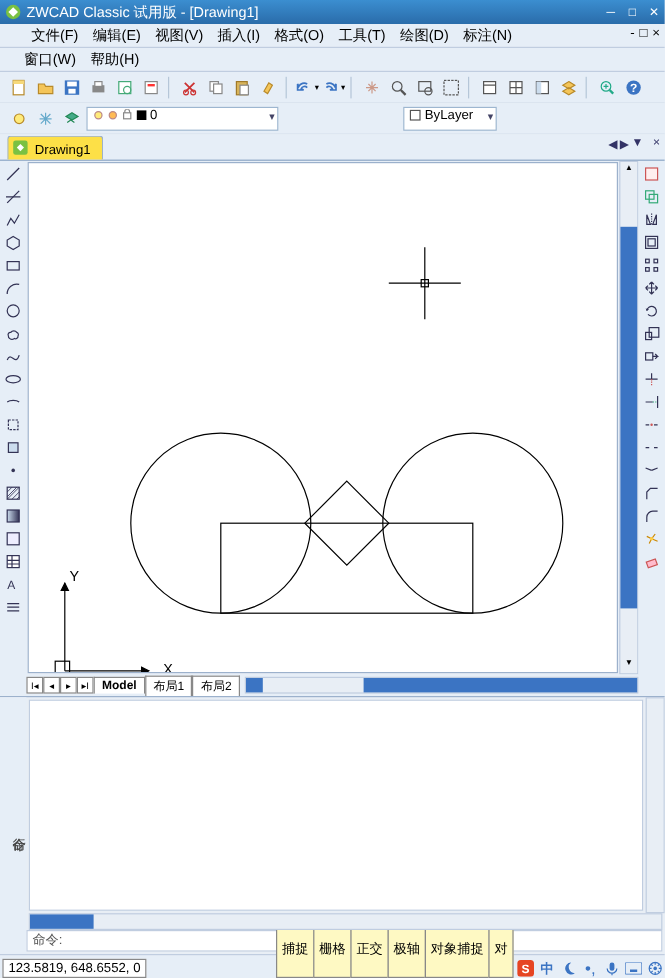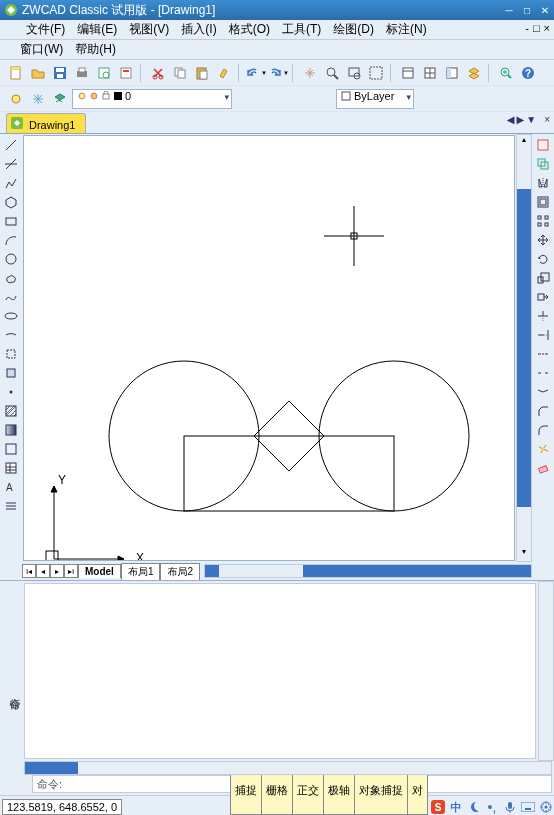--- a/index.html
+++ b/index.html
@@ -45,21 +45,21 @@
 .hbar .mtab.active { font-weight:bold; }
 .hscroll { flex:1; height:14px; background:#e8eef5; border:1px solid #c0cde0; position:relative; margin-left:4px; }
 .hscroll .back { width:14px; height:100%; background:#3b74c3; float:left; }
 .hscroll .thumb2 { position:absolute; left:30%; right:0; top:0; bottom:0; background:#3b74c3; }
 
 
 .cmdpanel { height:215px; display:flex; border-top:1px solid #9cb1cc; }
 .cmdside { width:22px; background:#e6eef7; display:flex; flex-direction:column; align-items:center; padding-top:4px; font-size:11px; color:#444; writing-mode:vertical-rl; }
 .cmdbody { flex:1; display:flex; flex-direction:column; }
 .cmdlog { flex:1; background:#fff; border:1px solid #c0cde0; margin:2px; }
-.cmdinput { height:18px; display:flex; align-items:flex-end; background:#fff; border:1px solid #c0cde0; margin:0 2px 2px 10px; padding-left:4px; font-size:11px; }
+.cmdinput { height:18px; display:flex; align-items:flex-start; background:#fff; border:1px solid #c0cde0; margin:0 2px 2px 0; padding-left:4px; font-size:11px; }
 .cmdvscroll { width:16px; background:#e8eef5; border:1px solid #c0cde0; }
 .cmdhscroll { height:14px; background:#e8eef5; border:1px solid #c0cde0; margin:0 2px; position:relative; }
 .cmdhscroll .th { position:absolute; left:0; width:10%; top:0; bottom:0; background:#3b74c3; }
 
 
 .status { height:20px; background:#e6eef7; border-top:1px solid #c0cde0; display:flex; align-items:flex-end; font-size:11px; }
 .status .coord { border:1px solid #888; background:#fff; padding:1px 4px; margin-left:2px; }
 .status .sp { flex:1; }
 .status .sbtn { border:1px solid #888; background:#fef9c3; padding:16px 4px; margin-left:-1px; cursor:pointer; }
 .status .trayicon { width:16px; height:16px; display:flex; align-items:center; justify-content:center; margin-left:2px; cursor:pointer; }

